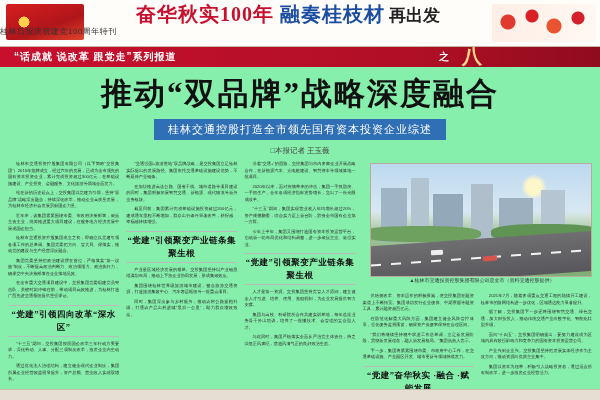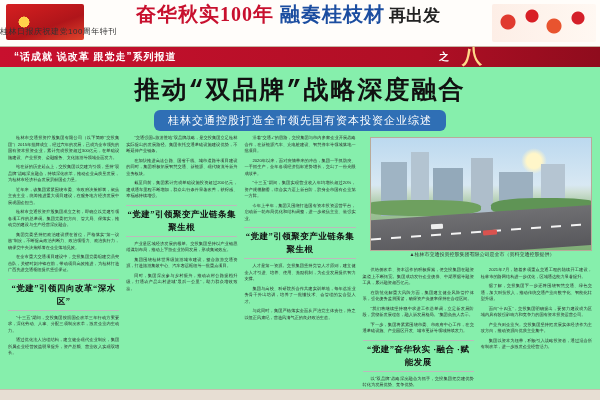--- a/index.html
+++ b/index.html
@@ -72,27 +72,27 @@
   .redband .series{
     position:absolute;right:150px;top:3px;font-size:10px;font-weight:bold;letter-spacing:1px;
   }
   .redband .bignum{
     position:absolute;right:118px;top:-4px;font-size:20px;font-weight:bold;color:#ffd98a;
     font-family:"Liberation Serif","DejaVu Serif",serif;
   }
   
   .headline-wrap{text-align:center;padding:6px 0 2px;}
   .headline{
-    font-family:Liberation Mono, monospace;
-    font-size:25px;font-weight:bold;color:#111;letter-spacing:2px;
+    font-family:Liberation Serif, serif;
+    font-size:31px;font-weight:bold;color:#111;letter-spacing:2px;
   }
   .subhead{
     margin:4px auto 0;display:inline-block;
     background:#2f6fb5;color:#fff;font-size:11px;letter-spacing:1px;
-    padding:3px 14px;border-radius:6px;
+    padding:3px 14px;border-radius:0;
   }
   .byline{
     text-align:center;font-size:7.5px;color:#444;margin:4px 0 3px;
   }
   
   .body{
     position:relative;
     padding:2px 8px 6px;
     height:268px;
     box-sizing:border-box;
@@ -172,20 +172,21 @@
   <div class="redband">
     <div class="slogan">“话成就 说改革 跟党走”系列报道</div>
     <div class="series">之</div>
     <div class="bignum">八</div>
   </div>
 
   <div class="headline-wrap">
     <div class="headline">推动“双品牌”战略深度融合</div>
     <div><span class="subhead">桂林交通控股打造全市领先国有资本投资企业综述</span></div>
   </div>
+  <div class="byline">□本报记者 王玉薇</div>
 
   <div class="body">
 
     <div class="photo">
       <div class="sun"></div>
       <div class="bld1"></div>
       <div class="bld2"></div>
       <div class="bld3"></div>
       <div class="bld4"></div>
       <div class="bld5"></div>

